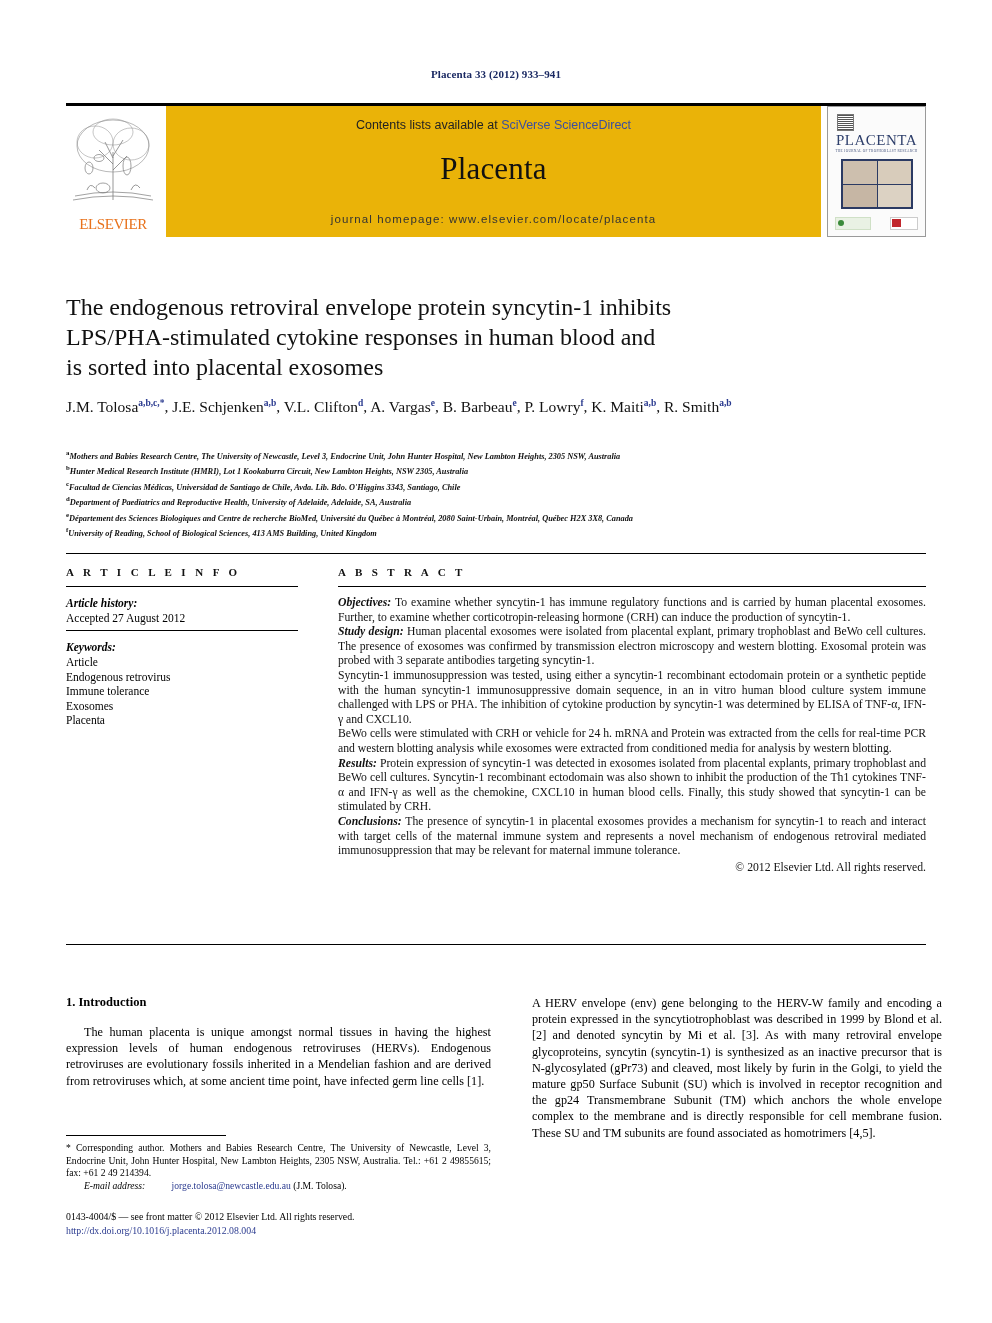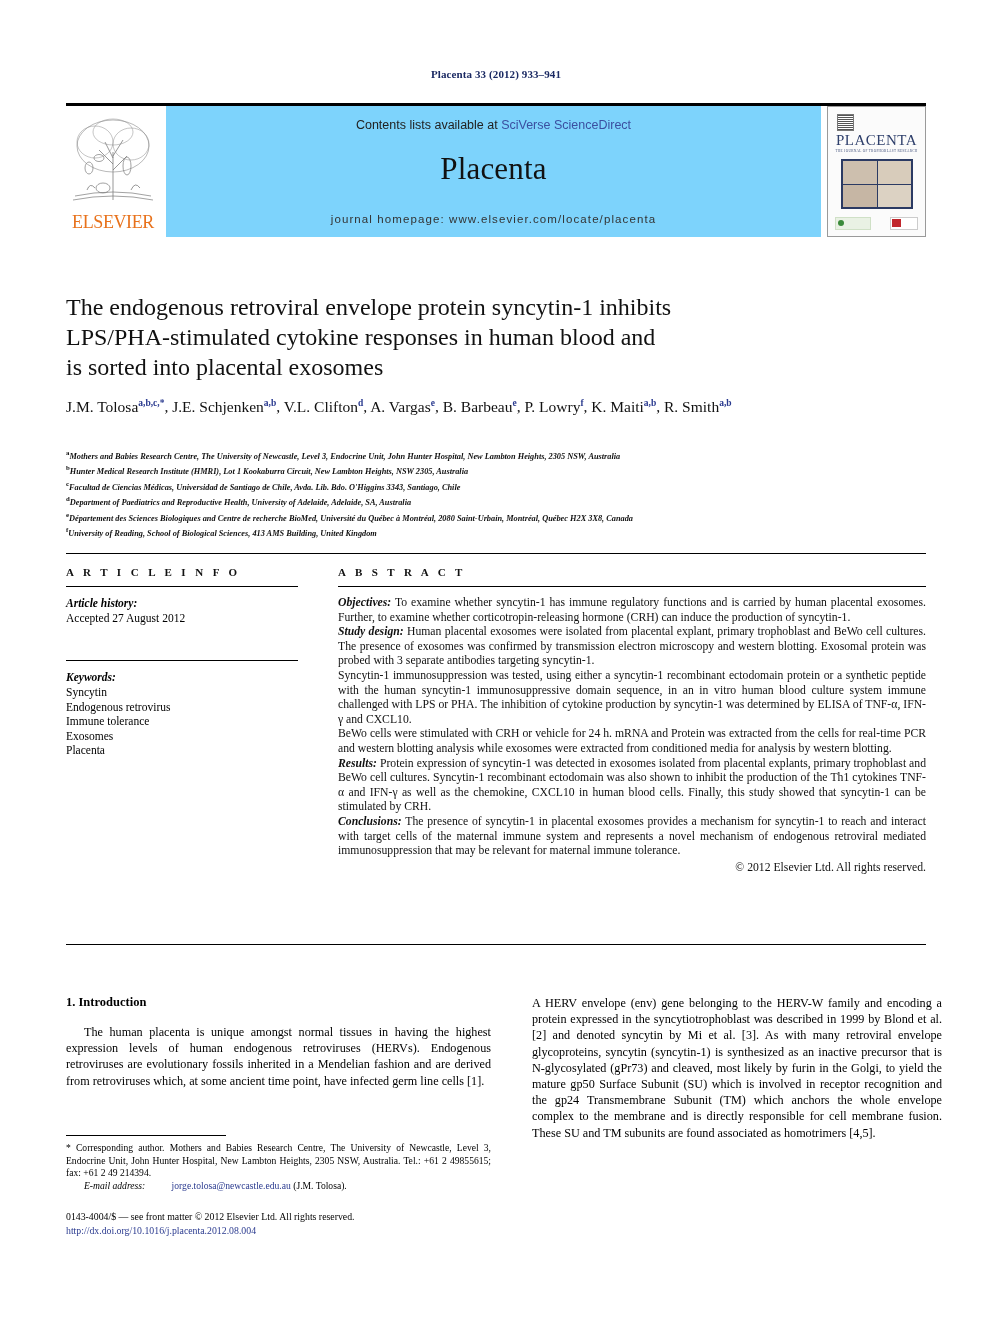--- a/index.html
+++ b/index.html
@@ -65,28 +65,28 @@
     width: 88px;
     height: 94px;
   }
   .elsevier-word {
     position: absolute;
     bottom: 4px;
     left: 0px;
     width: 94px;
     text-align: center;
     font-family: "Liberation Serif", serif;
-    font-size: 18px;
+    font-size: 15px;
     letter-spacing: -0.4px;
     color: #e8721c;
     font-weight: normal;
   }
   .banner-center {
     flex: 1 1 auto;
-    background: #7dd3fc;
+    background: #eab308;
     position: relative;
     margin-left: 6px;
     margin-right: 6px;
   }
   .contents-line {
     position: absolute;
     top: 12px;
     left: 0;
     width: 100%;
     text-align: center;
@@ -297,21 +297,21 @@
   .info-label {
     font-style: italic;
     font-weight: bold;
     font-size: 11.5px;
     line-height: 15px;
   }
   .info-text {
     font-size: 11.5px;
     line-height: 15px;
   }
-  .kw-block { margin-top: 34px; }
+  .kw-block { margin-top: 4px; }
   .kw-list div {
     font-size: 11.5px;
     line-height: 14.6px;
   }
   .abs-body {
     font-size: 11.7px;
     line-height: 14.6px;
     text-align: justify;
     color: #111;
   }
@@ -467,21 +467,21 @@
 
   <div class="info-col">
     <div class="sec-head">A R T I C L E  I N F O</div>
     <div class="hr-thin"></div>
     <div class="info-label">Article history:</div>
     <div class="info-text">Accepted 27 August 2012</div>
     <div class="kw-block">
       <div class="hr-thin"></div>
       <div class="info-label">Keywords:</div>
       <div class="kw-list">
-        <div>Syncytin</div>
+        <div>Article</div>
         <div>Endogenous retrovirus</div>
         <div>Immune tolerance</div>
         <div>Exosomes</div>
         <div>Placenta</div>
       </div>
     </div>
   </div>
 
   <div class="abs-col">
     <div class="sec-head">A B S T R A C T</div>

